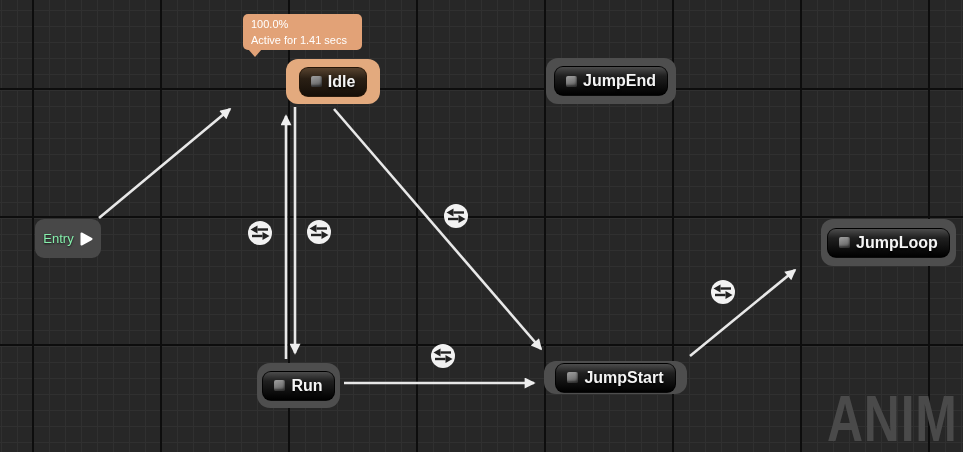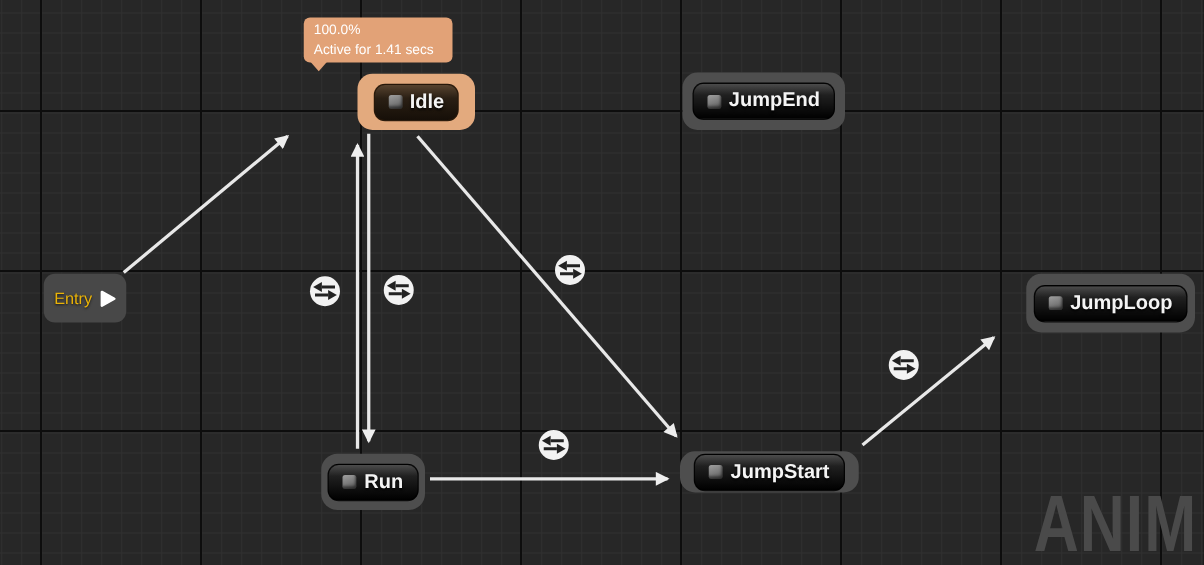--- a/index.html
+++ b/index.html
@@ -47,21 +47,21 @@
   .state.active { background:#e3aa7e; }
   .state.active .pill {
     background:linear-gradient(180deg,#57432f 0%,#2a1f14 38%,#160f08 100%);
     border:1px solid rgba(40,24,10,0.9);
   }
   .entry-node {
     position:absolute; left:35px; top:219px; width:66px; height:39px;
     background:#484848; border-radius:9px;
     display:flex; align-items:center; justify-content:center; gap:6px;
   }
-  .entry-label { color:#eab308; font-size:13px; text-shadow:0 1px 2px rgba(0,0,0,0.8); }
+  .entry-label { color:#86efac; font-size:13px; text-shadow:0 1px 2px rgba(0,0,0,0.8); }
   .tooltip {
     position:absolute; left:243px; top:14px; width:119px; height:36px;
     background:#e2a277; border-radius:5px; padding:2px 8px;
     color:#ffffff; font-size:11px; line-height:16px; white-space:nowrap;
   }
   .tooltip-notch {
     position:absolute; left:248px; top:49px;
     width:0; height:0;
     border-left:7px solid transparent; border-right:7px solid transparent;
     border-top:8px solid #e2a277;

